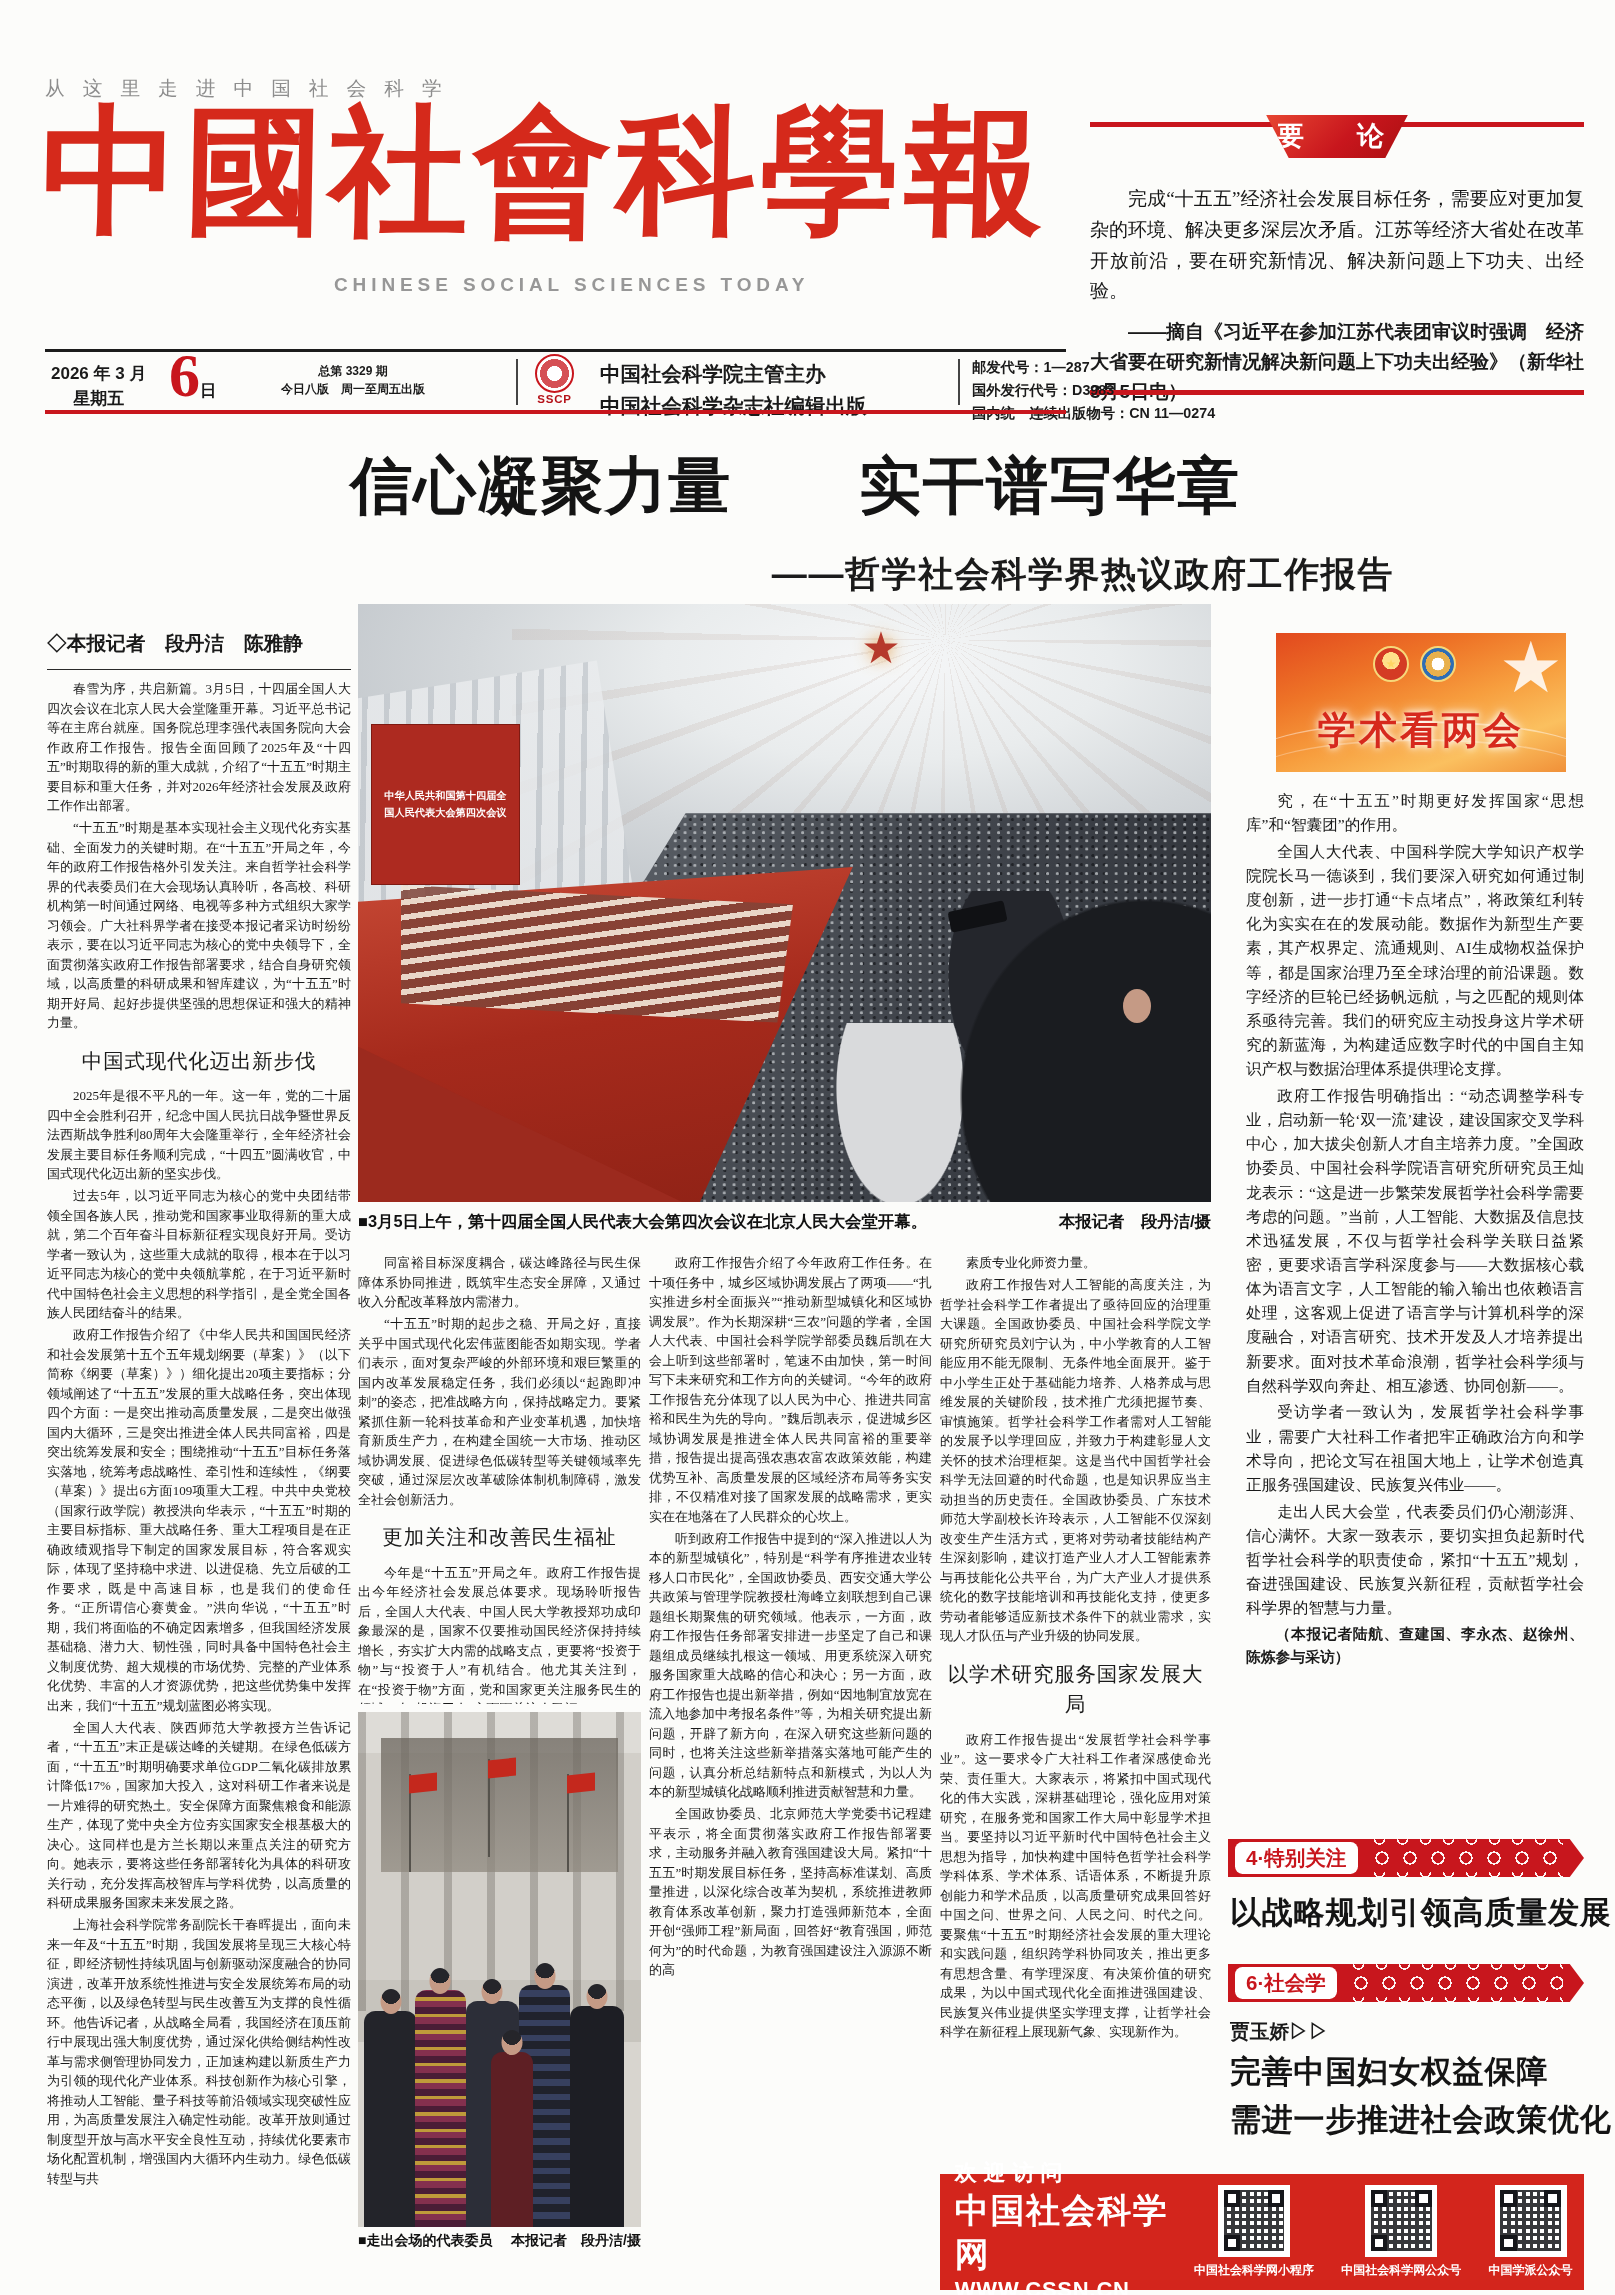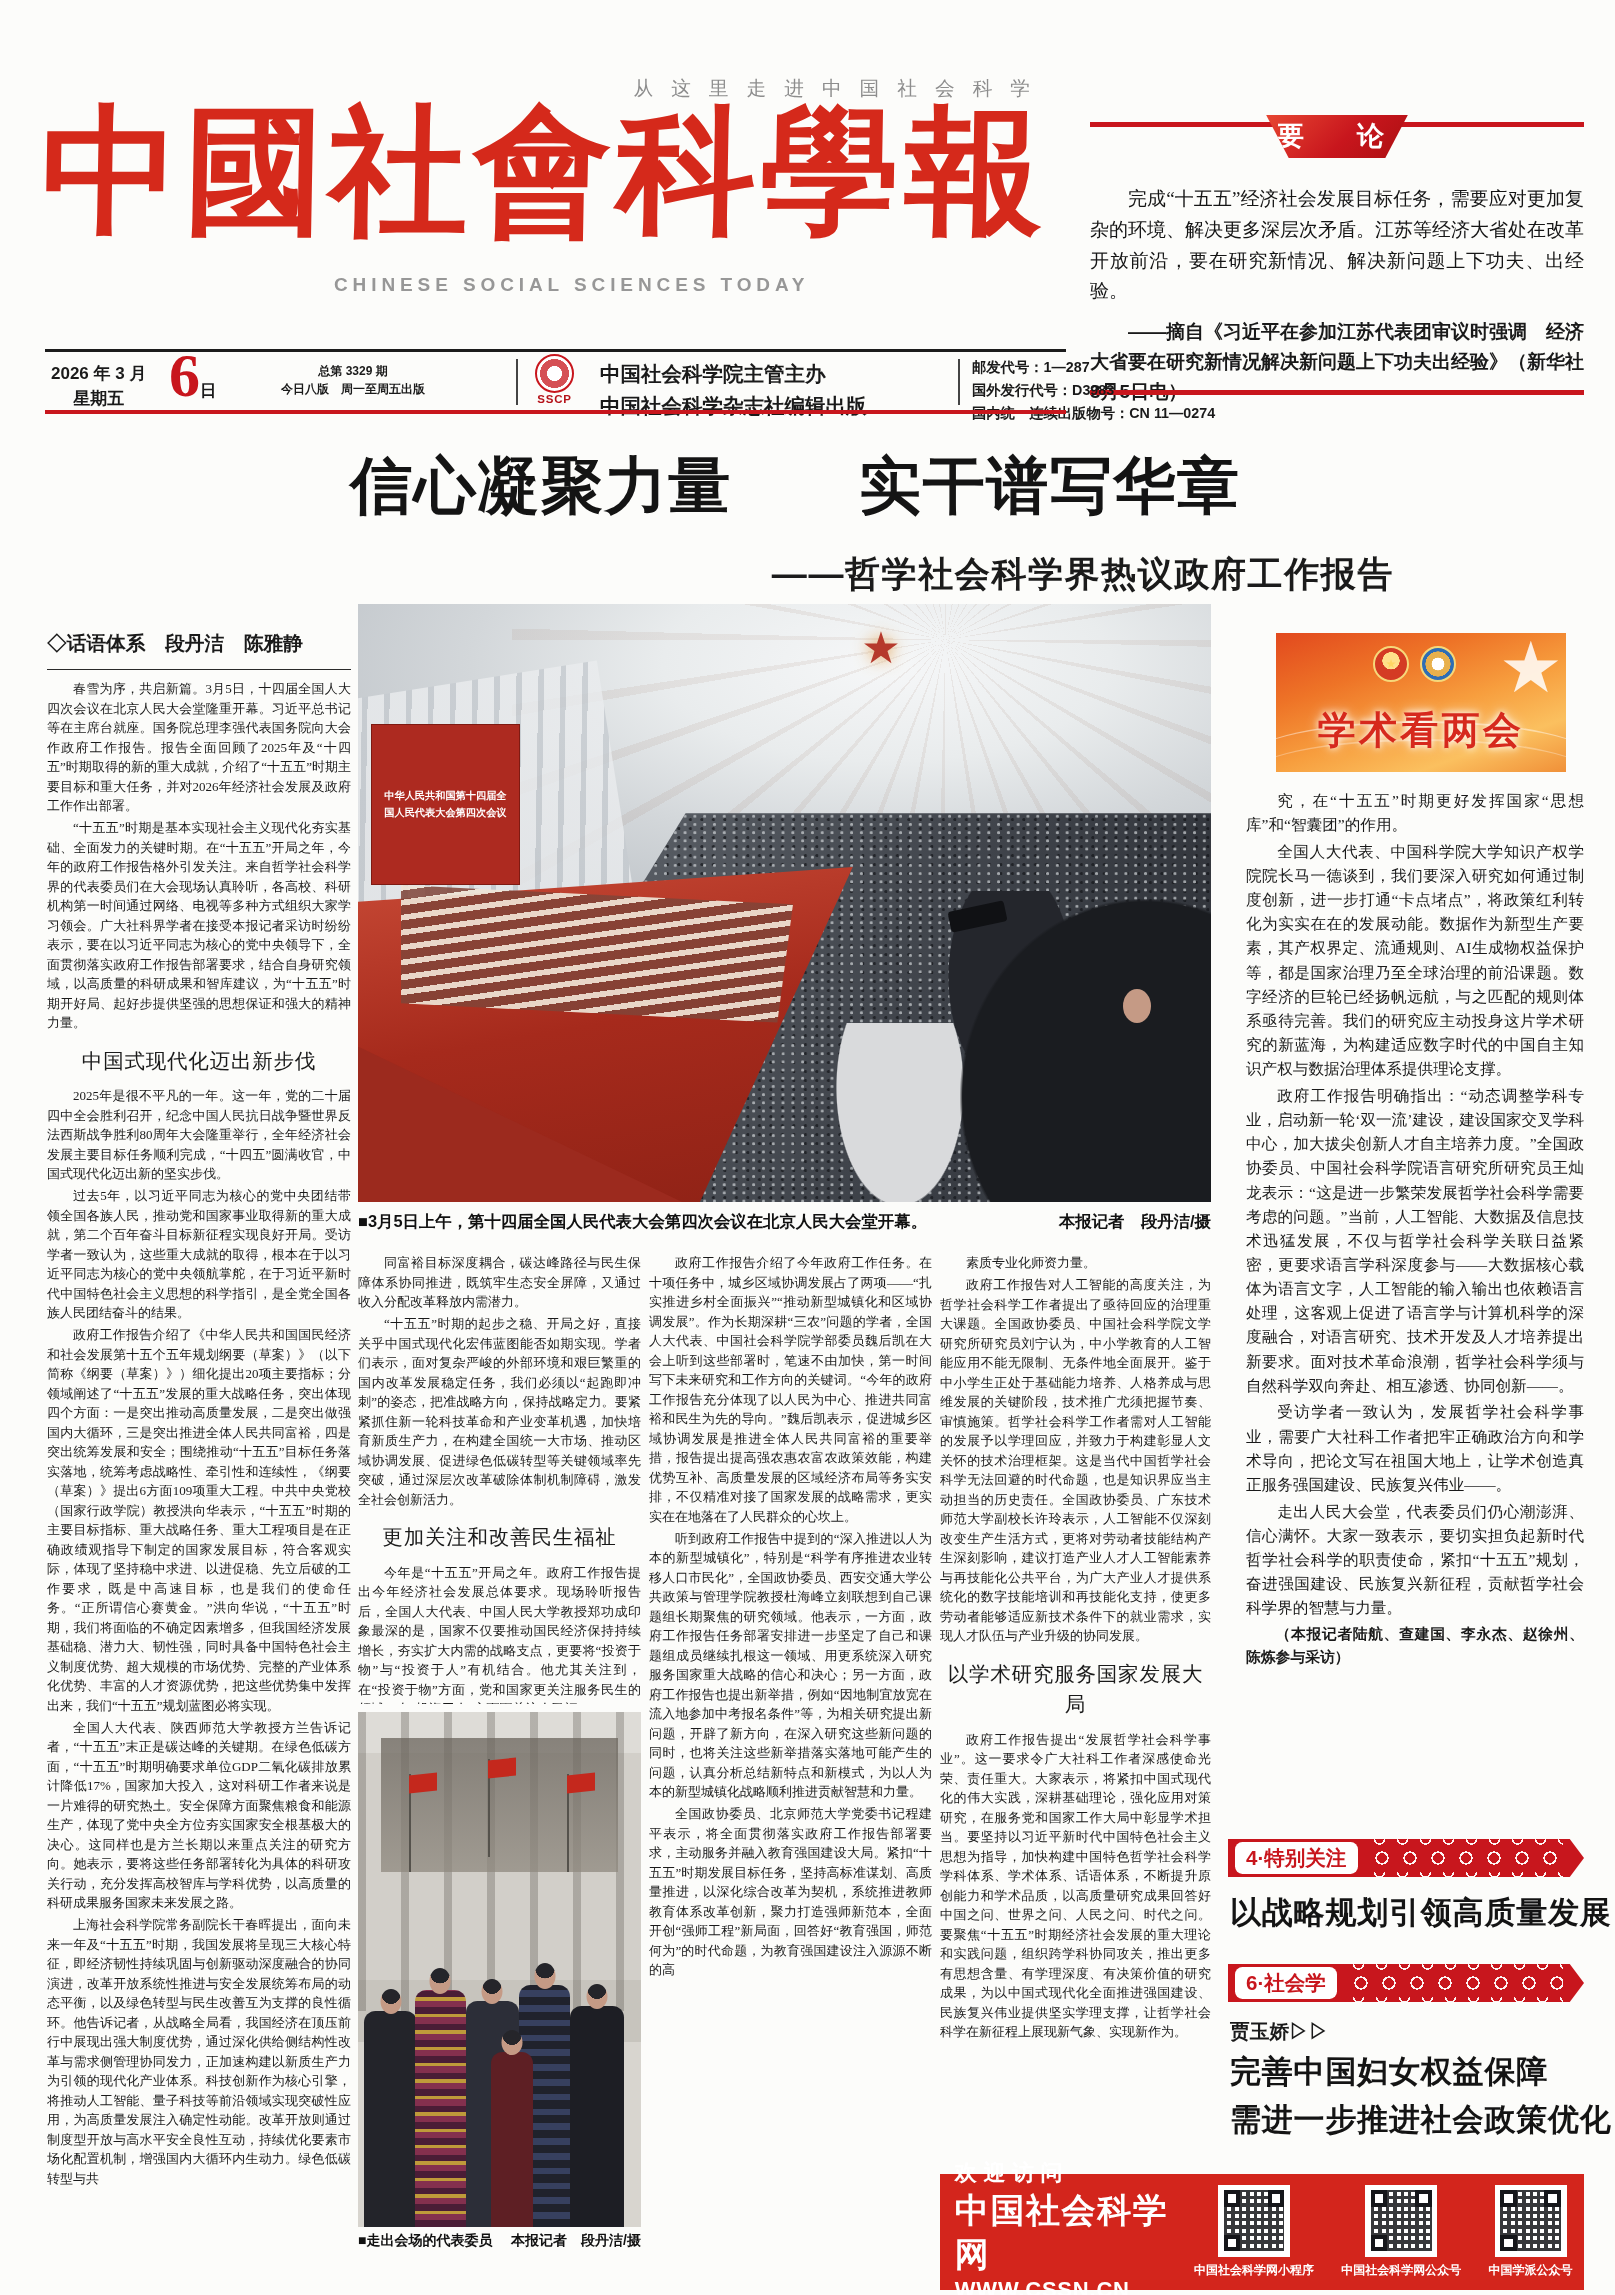--- a/index.html
+++ b/index.html
@@ -1,20 +1,20 @@
 <!DOCTYPE html>
 <html style="font-size:13px"><head>
 <meta charset="utf-8">
 <style>
   html,body{margin:0;padding:0;background:#e8e8e8}
   .page{position:relative;width:1615px;height:2295px;margin:0 auto;background:#fcfcfa;
         font-family:"Liberation Serif",serif;color:#1a1a1a;overflow:hidden}
   .abs{position:absolute}
   
-  .slogan{left:27px;top:75px;width:1021px;text-align:right;letter-spacing:18px;
+  .slogan{left:45px;top:75px;width:1021px;text-align:left;letter-spacing:18px;
           font:19.7px "Liberation Sans",sans-serif;color:#8d8d8d}
   .mast-title{left:41px;top:100px;width:1029px;font-size:139px;line-height:1.05;font-weight:900;
           color:#d5291b;letter-spacing:4.9px;white-space:nowrap;transform:skewX(-1deg)}
   .mast-en{left:334px;top:274px;font:bold 19px "Liberation Sans",sans-serif;color:#979797;letter-spacing:4.9px}
   .rule-black{background:#1c1c1c;height:2.5px}
   .rule-red{background:#c8161d}
   .dl{font-family:"Liberation Sans",sans-serif}
   .vline{width:1.6px;background:#444}
   
   .yl-tab{position:absolute;left:50%;transform:translateX(-50%);top:0;width:161px;height:43px;
@@ -167,21 +167,21 @@
   <div class="abs vline" style="left:958px;top:359px;height:46px"></div>
   <div class="abs dl" style="left:972px;top:356px;font-size:14.3px;line-height:1.6;font-weight:bold">
     <div>邮发代号：1—287</div>
     <div>国外发行代号：D3983</div>
     <div>国内统一连续出版物号：CN 11—0274</div>
   </div>
   <div class="abs rule-red" style="left:45px;top:410px;width:1021px;height:4.1px"></div>
 
   <div class="abs hl-main">信心凝聚力量　　实干谱写华章</div>
   <div class="abs hl-sub">——哲学社会科学界热议政府工作报告</div>
-  <div class="abs byline">◇话语体系　段丹洁　陈雅静</div>
+  <div class="abs byline">◇本报记者　段丹洁　陈雅静</div>
 
   <div class="col" style="left:47px;top:679px;width:304px;height:1608px">
     <p>春雪为序，共启新篇。3月5日，十四届全国人大四次会议在北京人民大会堂隆重开幕。习近平总书记等在主席台就座。国务院总理李强代表国务院向大会作政府工作报告。报告全面回顾了2025年及“十四五”时期取得的新的重大成就，介绍了“十五五”时期主要目标和重大任务，并对2026年经济社会发展及政府工作作出部署。</p>
     <p>“十五五”时期是基本实现社会主义现代化夯实基础、全面发力的关键时期。在“十五五”开局之年，今年的政府工作报告格外引发关注。来自哲学社会科学界的代表委员们在大会现场认真聆听，各高校、科研机构第一时间通过网络、电视等多种方式组织大家学习领会。广大社科界学者在接受本报记者采访时纷纷表示，要在以习近平同志为核心的党中央领导下，全面贯彻落实政府工作报告部署要求，结合自身研究领域，以高质量的科研成果和智库建议，为“十五五”时期开好局、起好步提供坚强的思想保证和强大的精神力量。</p>
     <p class="subhead">中国式现代化迈出新步伐</p>
     <p>2025年是很不平凡的一年。这一年，党的二十届四中全会胜利召开，纪念中国人民抗日战争暨世界反法西斯战争胜利80周年大会隆重举行，全年经济社会发展主要目标任务顺利完成，“十四五”圆满收官，中国式现代化迈出新的坚实步伐。</p>
     <p>过去5年，以习近平同志为核心的党中央团结带领全国各族人民，推动党和国家事业取得新的重大成就，第二个百年奋斗目标新征程实现良好开局。受访学者一致认为，这些重大成就的取得，根本在于以习近平同志为核心的党中央领航掌舵，在于习近平新时代中国特色社会主义思想的科学指引，是全党全国各族人民团结奋斗的结果。</p>
     <p>政府工作报告介绍了《中华人民共和国国民经济和社会发展第十五个五年规划纲要（草案）》（以下简称《纲要（草案）》）细化提出20项主要指标；分领域阐述了“十五五”发展的重大战略任务，突出体现四个方面：一是突出推动高质量发展，二是突出做强国内大循环，三是突出推进全体人民共同富裕，四是突出统筹发展和安全；围绕推动“十五五”目标任务落实落地，统筹考虑战略性、牵引性和连续性，《纲要（草案）》提出6方面109项重大工程。中共中央党校（国家行政学院）教授洪向华表示，“十五五”时期的主要目标指标、重大战略任务、重大工程项目是在正确政绩观指导下制定的国家发展目标，符合客观实际，体现了坚持稳中求进、以进促稳、先立后破的工作要求，既是中高速目标，也是我们的使命任务。“正所谓信心赛黄金。”洪向华说，“十五五”时期，我们将面临的不确定因素增多，但我国经济发展基础稳、潜力大、韧性强，同时具备中国特色社会主义制度优势、超大规模的市场优势、完整的产业体系化优势、丰富的人才资源优势，把这些优势集中发挥出来，我们“十五五”规划蓝图必将实现。</p>
     <p>全国人大代表、陕西师范大学教授方兰告诉记者，“十五五”末正是碳达峰的关键期。在绿色低碳方面，“十五五”时期明确要求单位GDP二氧化碳排放累计降低17%，国家加大投入，这对科研工作者来说是一片难得的研究热土。安全保障方面聚焦粮食和能源生产，体现了党中央全方位夯实国家安全根基极大的决心。这同样也是方兰长期以来重点关注的研究方向。她表示，要将这些任务部署转化为具体的科研攻关行动，充分发挥高校智库与学科优势，以高质量的科研成果服务国家未来发展之路。</p>
     <p>上海社会科学院常务副院长干春晖提出，面向未来一年及“十五五”时期，我国发展将呈现三大核心特征，即经济韧性持续巩固与创新驱动深度融合的协同演进，改革开放系统性推进与安全发展统筹布局的动态平衡，以及绿色转型与民生改善互为支撑的良性循环。他告诉记者，从战略全局看，我国经济在顶压前行中展现出强大制度优势，通过深化供给侧结构性改革与需求侧管理协同发力，正加速构建以新质生产力为引领的现代化产业体系。科技创新作为核心引擎，将推动人工智能、量子科技等前沿领域实现突破性应用，为高质量发展注入确定性动能。改革开放则通过制度型开放与高水平安全良性互动，持续优化要素市场化配置机制，增强国内大循环内生动力。绿色低碳转型与共</p>

